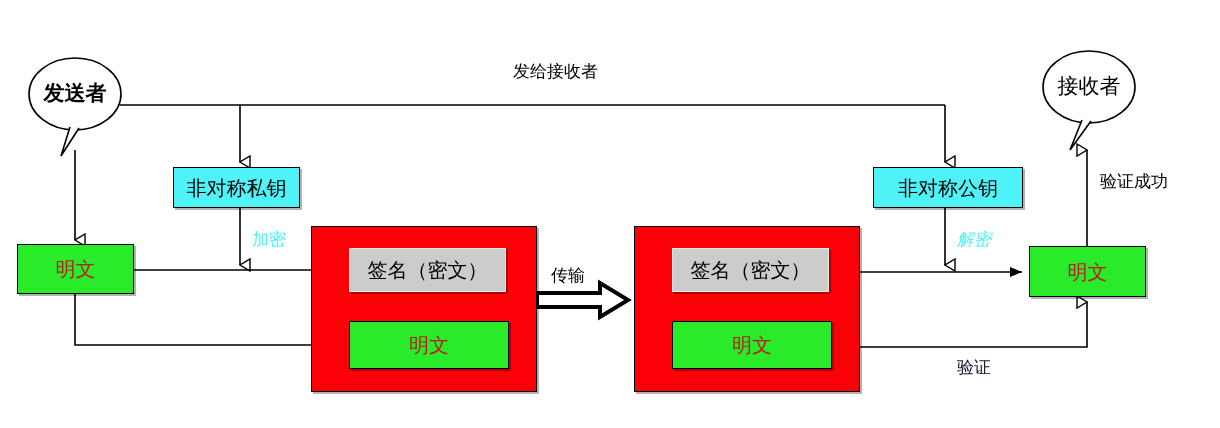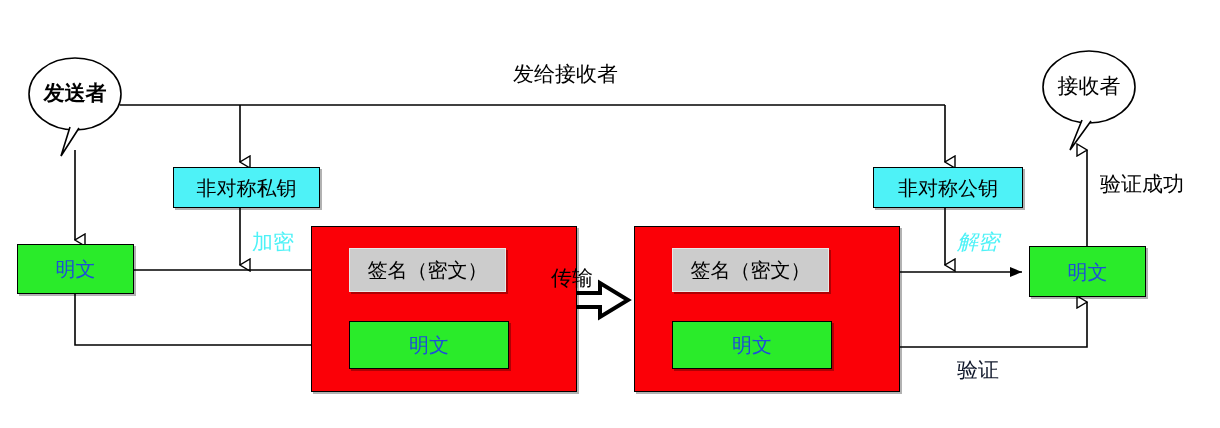--- a/index.html
+++ b/index.html
@@ -33,45 +33,44 @@
     text-align: center;
     line-height: 1.1;
     white-space: nowrap;
   }
   .box {
     border: 1.5px solid #000000;
     box-shadow: 2px 2px 0 rgba(0,0,0,0.30);
   }
   .box-green {
     background: #2aeb2a;
-    color: #1d4ed8;
+    color: #b91c1c;
     font-size: 20px;
   }
   .box-cyan {
     background: #4ef2f7;
     color: #000000;
     font-size: 20px;
   }
   .box-gray {
     background: #cccccc;
     color: #000000;
     font-size: 20px;
     border: 1.5px solid #e8e8e8;
     box-shadow: 2px 2px 0 rgba(0,0,0,0.30);
   }
   .box-red {
     background: #fb0007;
     border: 1.5px solid #000000;
     box-shadow: 2px 2px 0 rgba(0,0,0,0.30);
-    padding-left: 40px;
   }
   .label {
     position: absolute;
     white-space: nowrap;
-    font-size: 21px;
+    font-size: 17px;
     color: #000000;
   }
   .label-cyan { color: #4ef2f7; }
   .label-green { color: #0f172a; }
 </style>
 </head>
 <body>
 
 <div id="stage">
 
@@ -127,21 +126,21 @@
   </div>
 
   <div class="node" style="left:1043px; top:51px; width:92px; height:72px; font-size:21px;">
     <span>接收者</span>
   </div>
 
   <div class="label" style="left:513px; top:60px;">
     <span>发给接收者</span>
   </div>
 
-  <div class="node box box-cyan" style="left:173px; top:167px; width:147px; height:41px;">
+  <div class="node box box-cyan" style="left:173px; top:167px; width:127px; height:41px;">
     <span>非对称私钥</span>
   </div>
 
   <div class="node box box-cyan" style="left:873px; top:167px; width:150px; height:41px;">
     <span>非对称公钥</span>
   </div>
 
   <div class="node box box-green" style="left:17px; top:244px; width:117px; height:50px;">
     <span>明文</span>
   </div>

